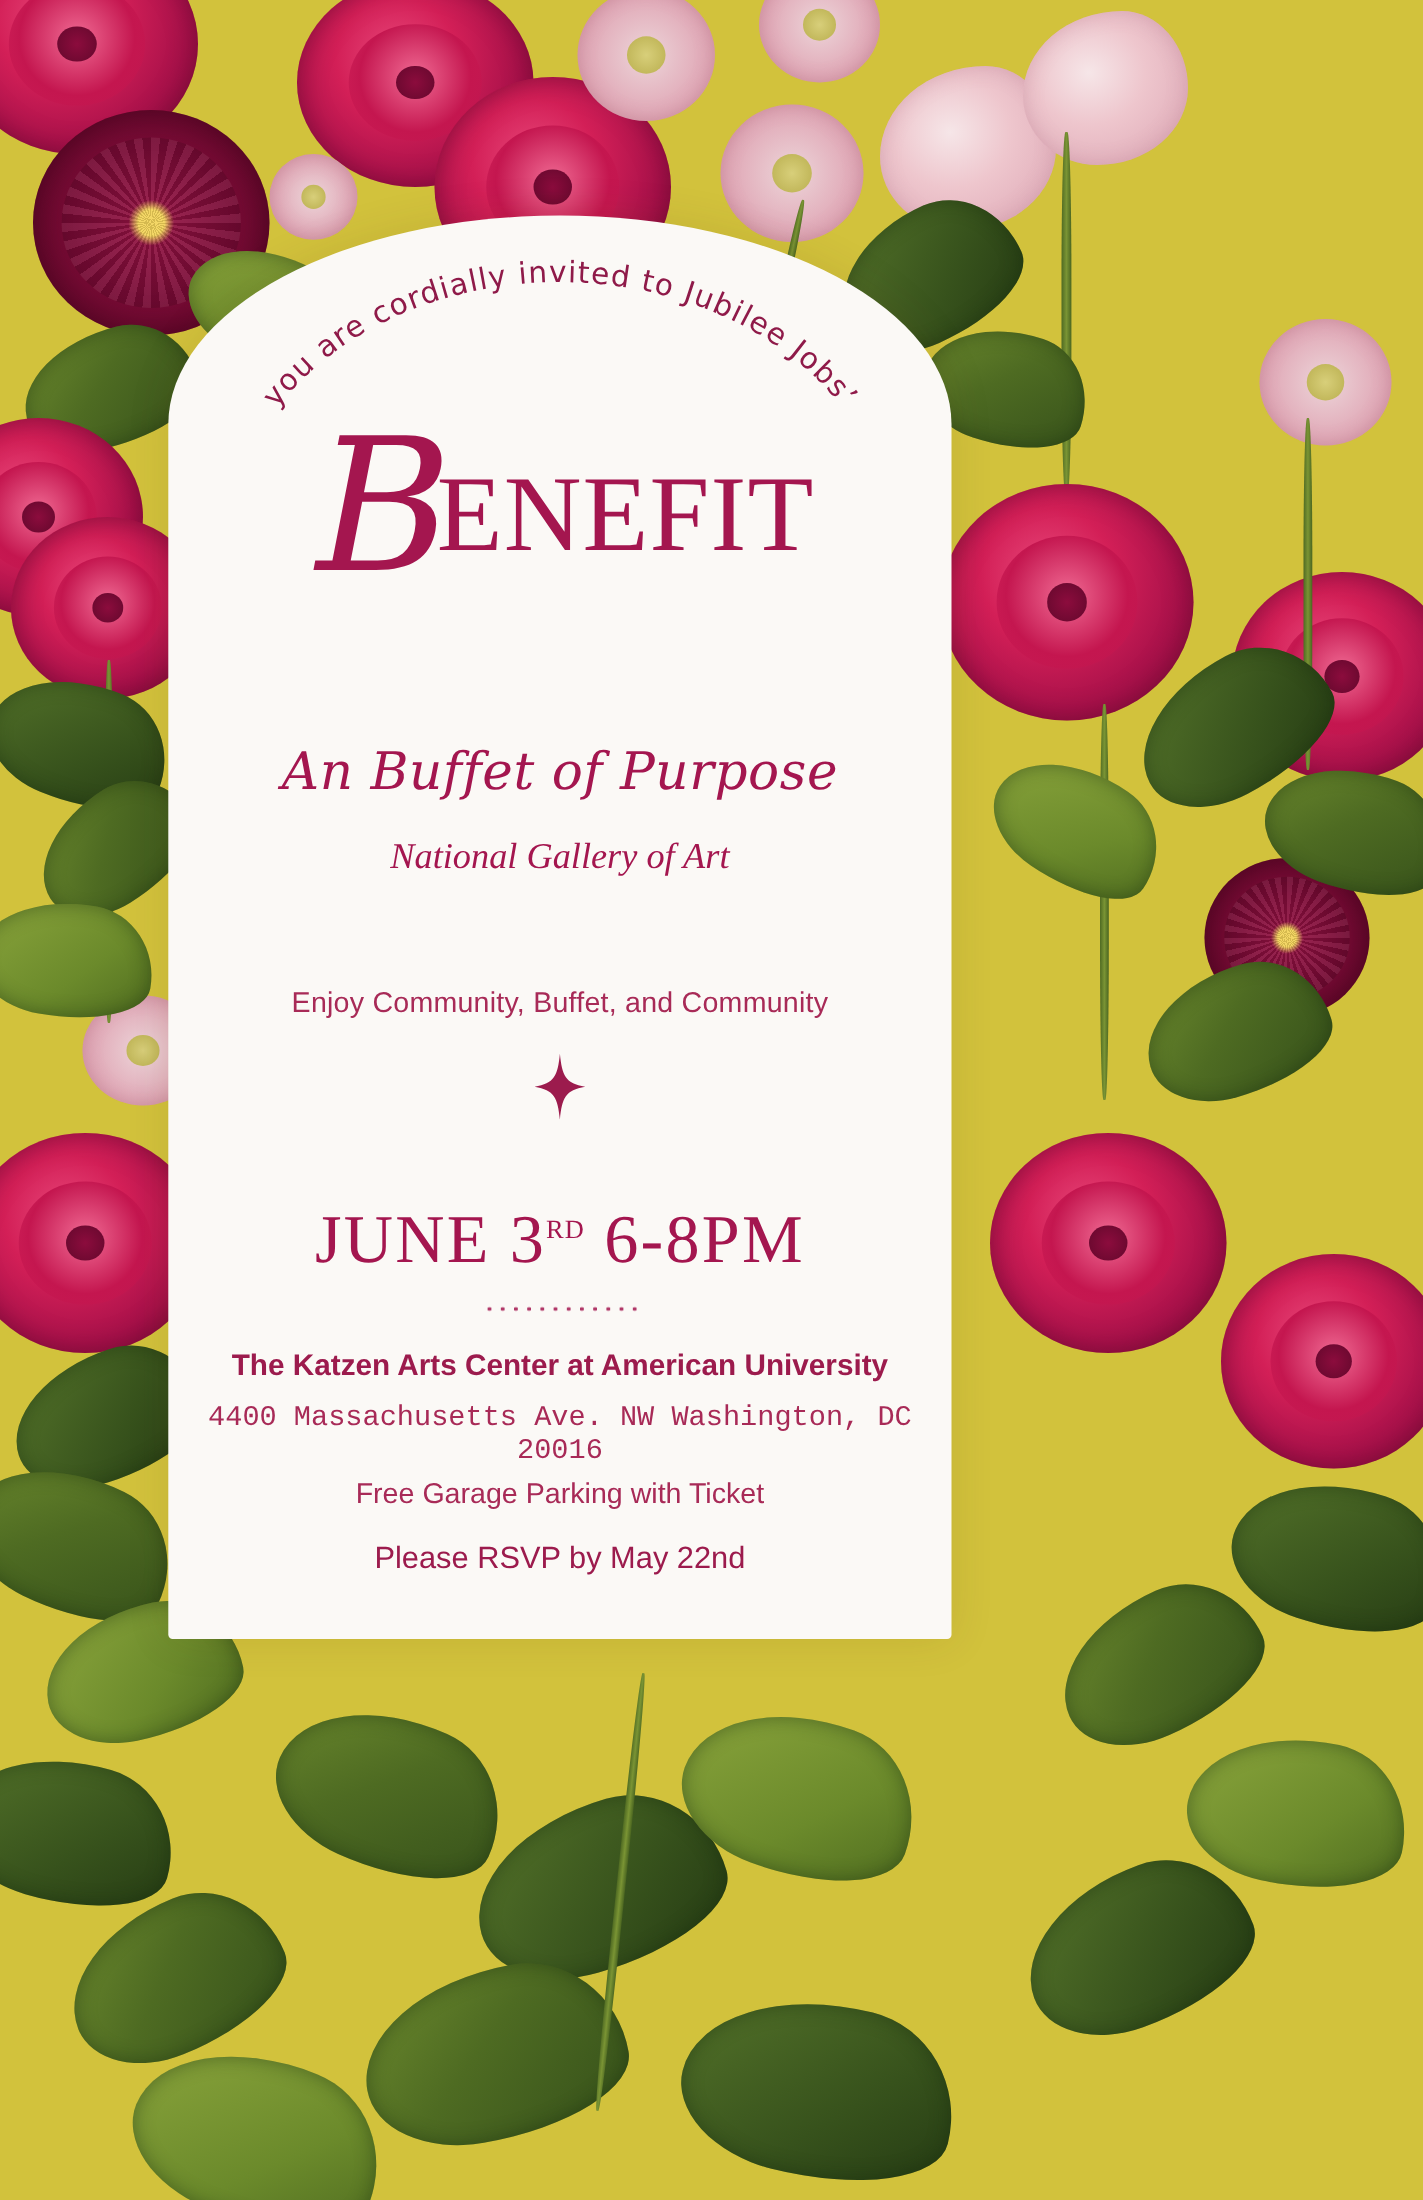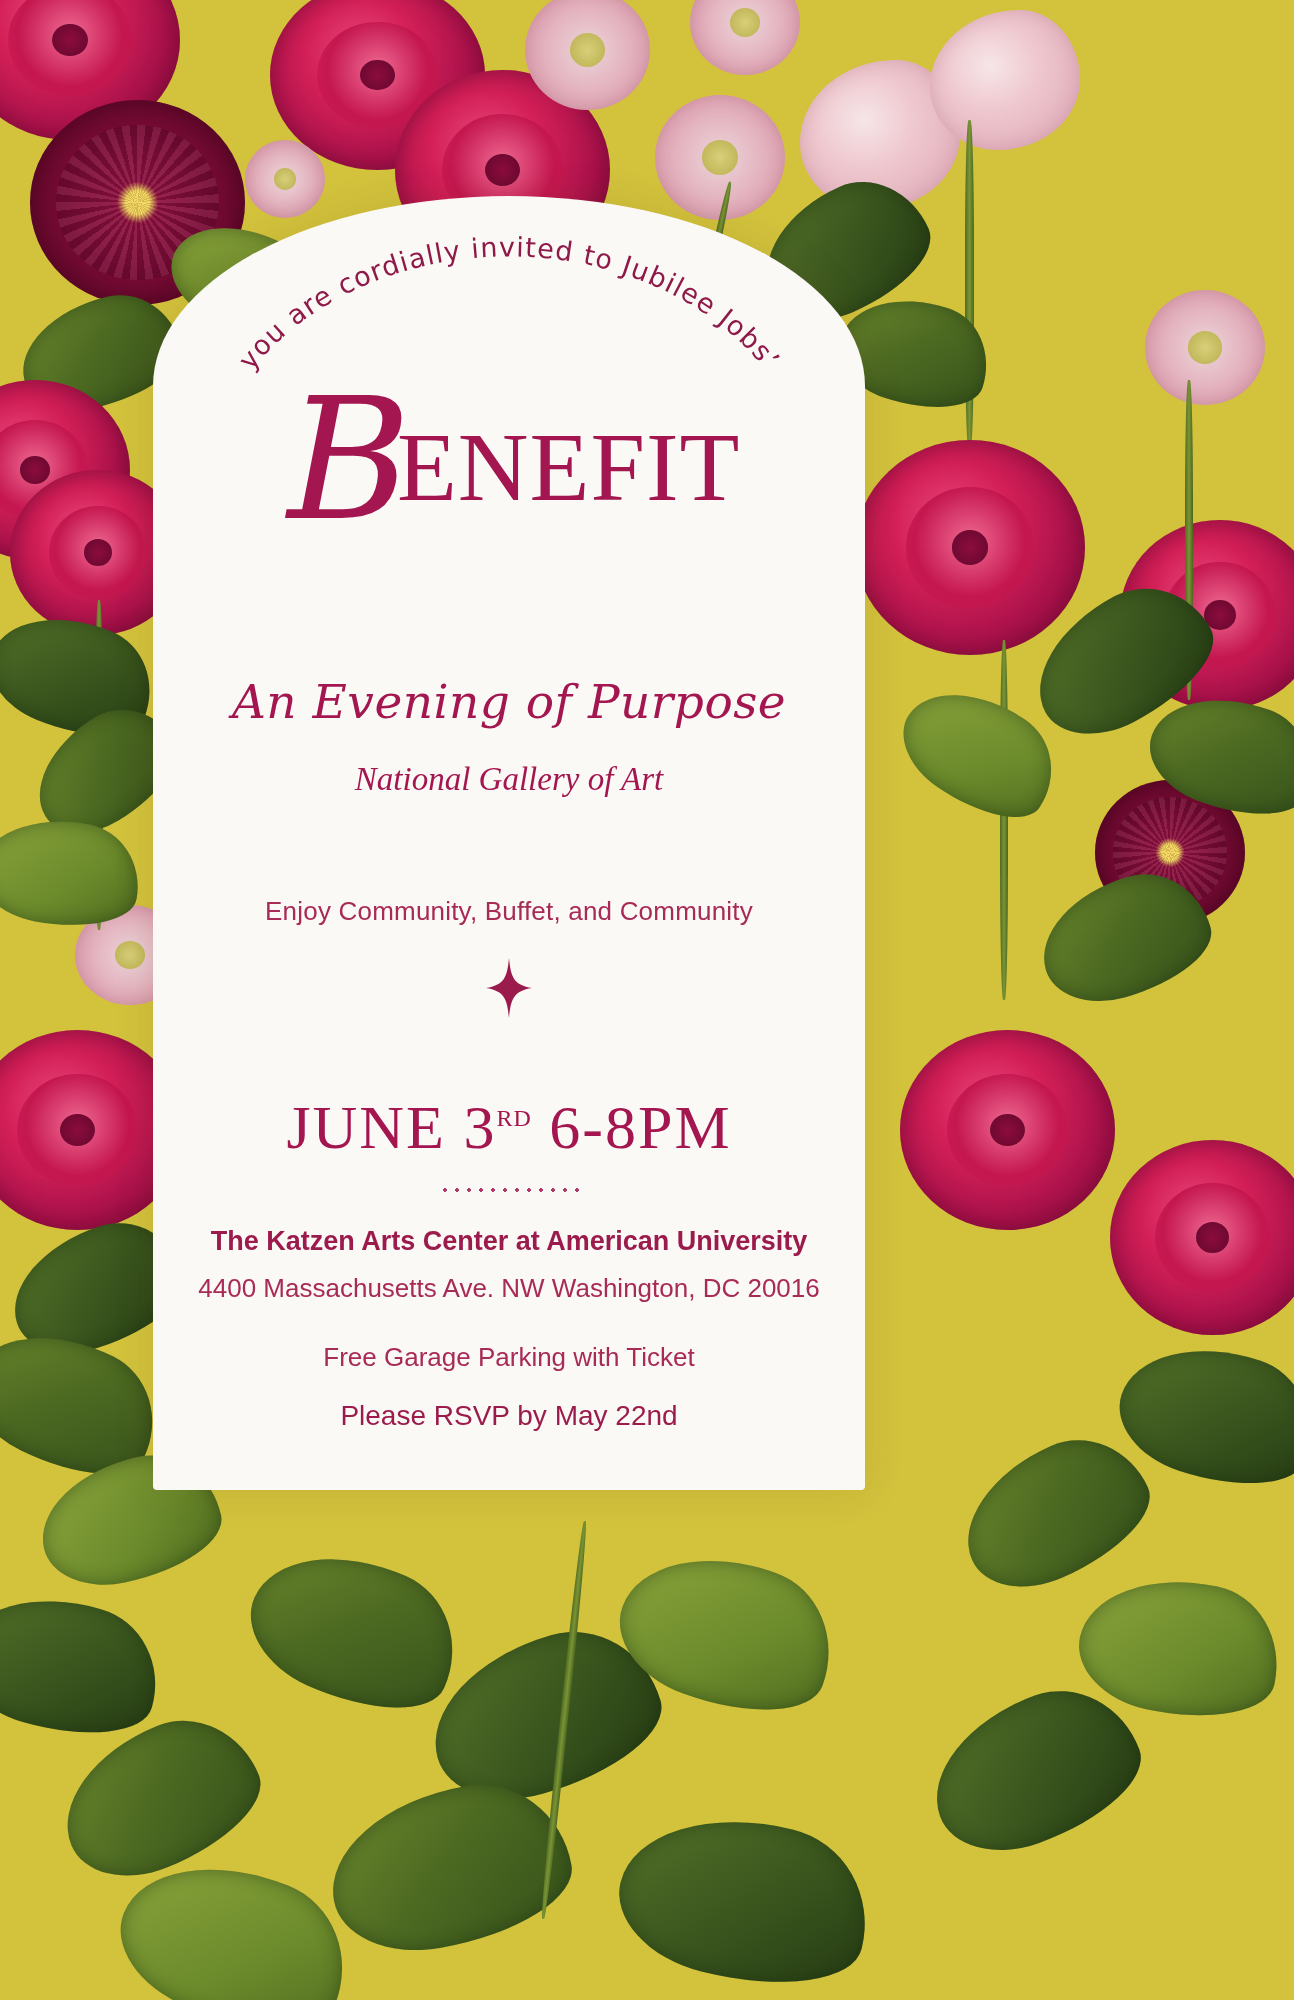--- a/index.html
+++ b/index.html
@@ -249,21 +249,21 @@
     left: 0; right: 0;
     font-family: "Liberation Sans", sans-serif;
     font-weight: bold;
     font-size: 27px;
     color: #9c1b4d;
   }
   .address {
     position: absolute;
     top: 1077px;
     left: 0; right: 0;
-    font-family: Liberation Sans, sans-serif;
+    font-family: Liberation Mono, monospace;
     font-size: 26px;
     color: #a82a57;
   }
   .parking {
     position: absolute;
     top: 1146px;
     left: 0; right: 0;
     font-family: "Liberation Sans", sans-serif;
     font-size: 26px;
     color: #a82a57;
@@ -356,21 +356,21 @@
         </svg>
       </div>
 
 
       <div class="title-block">
         <div class="title-line t1">
           <span class="drop">B</span><span>ENEFIT</span>
         </div>
       </div>
 
-      <div class="tagline">An Evening of Purpose</div>
+      <div class="tagline">An Buffet of Purpose</div>
 
       <div class="speaker">
         <div>National Gallery of Art</div>
       </div>
 
       <div class="enjoy">Enjoy Community, Buffet, and Community</div>
 
       <div class="sparkle">
         <svg viewBox="0 0 46 60" xmlns="http://www.w3.org/2000/svg">
           <path d="M23 0 C25 20 28 27 46 30 C28 33 25 40 23 60 C21 40 18 33 0 30 C18 27 21 20 23 0 Z" fill="#9c1b4d"></path>

